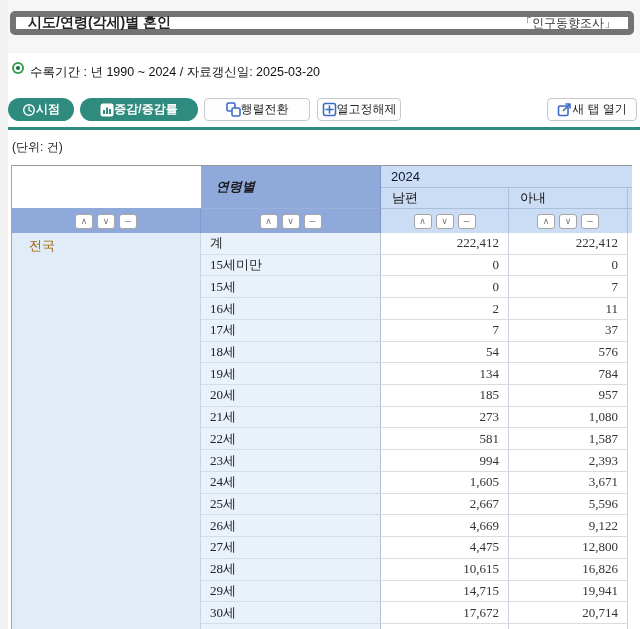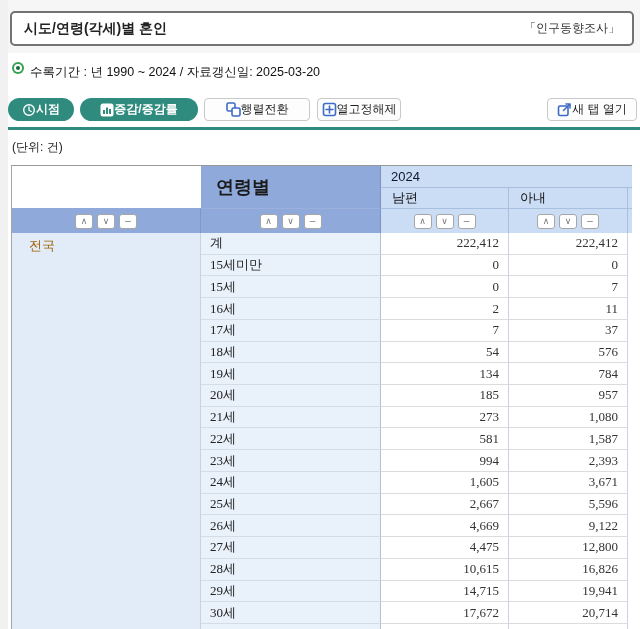--- a/index.html
+++ b/index.html
@@ -3,22 +3,22 @@
 <meta charset="utf-8">
 <style>
   * { margin:0; padding:0; box-sizing:border-box; }
   html,body { width:640px; height:629px; overflow:hidden; background:#FFFFFF;
               font-family:"Liberation Sans", sans-serif; }
   .stage { position:absolute; top:0; left:0; width:640px; height:629px; overflow:hidden; }
 
   .top-strip { position:absolute; top:0; left:0; width:640px; height:53px; background:#F6F6F6; }
   .left-gutter { position:absolute; top:0; left:0; width:8px; height:629px; background:#F1F1F1; z-index:1; }
 
-  .title-bar { position:absolute; top:11px; left:10px; width:624px; height:35px;
-               background:#FFFFFF; border:2px solid #737373; border-radius:5px; z-index:2;
+  .title-bar { position:absolute; top:11px; left:10px; width:624px; height:24px;
+               background:#FFFFFF; border:6px solid #737373; border-radius:5px; z-index:2;
                display:flex; align-items:center; justify-content:space-between; padding:0 12px; }
   .title-bar .ttl { font-size:14px; font-weight:bold; color:#222; }
   .title-bar .src { font-size:12px; color:#333; }
 
   .info-line { position:absolute; top:64px; left:10px; height:18px; display:flex; align-items:flex-start; gap:8px; z-index:2; }
   .info-icon { width:8px; height:8px; border-radius:50%; background:#0E6B3A;
                border:2px solid #FFF; box-shadow:0 0 0 2px #36A14F; margin-left:4px; }
   .info-text { font-size:12.5px; color:#111; }
 
   .toolbar { position:absolute; top:98px; left:0; width:640px; height:24px; z-index:2; }
@@ -40,21 +40,21 @@
   
   .tbl { position:absolute; top:165px; left:11px; width:621px; height:464px; z-index:2;
          border-top:1px solid #999; border-left:1px solid #A6A6A6; overflow:hidden;
          font-family:"Liberation Serif", serif; }
   .hc { position:absolute; display:flex; align-items:center; font-family:"Liberation Sans", sans-serif; }
   .h-corner1 { left:0; top:0; width:189px; height:43px; background:#8FA9DB;
                border-right:1px solid #8099CC; border-bottom:1px solid #9CB0DC;
                font-size:13px; font-weight:bold; color:#1A1A1A; padding-left:17px;margin-top:42px; }
   .h-corner2 { left:189px; top:0; width:180px; height:43px; background:#8FA9DB;
                border-right:1px solid #7C93C4; border-bottom:1px solid #9CB0DC;
-               font-size:18px; font-weight:bold; color:#1A1A1A; padding-left:15px; }
+               font-size:13px; font-weight:bold; color:#1A1A1A; padding-left:15px;font-style:italic; }
   .h-year { left:369px; top:0; width:252px; height:22px; background:#CBDDF4;
             border-bottom:1px solid #A9BFDE; font-size:13px; color:#0f172a; padding-left:10px; }
   .h-husband { left:369px; top:22px; width:128px; height:21px; background:#CBDDF4;
                border-right:1px solid #A9BFDE; border-bottom:1px solid #A9BFDE;
                font-size:13px; color:#111; padding-left:11px; }
   .h-wife { left:497px; top:22px; width:119px; height:21px; background:#CBDDF4;
             border-right:1px solid #A9BFDE; border-bottom:1px solid #A9BFDE;
             font-size:13px; color:#111; padding-left:11px; }
   .h-ext { left:616px; top:22px; width:5px; height:21px; background:#CBDDF4; border-bottom:1px solid #A9BFDE; }
 

